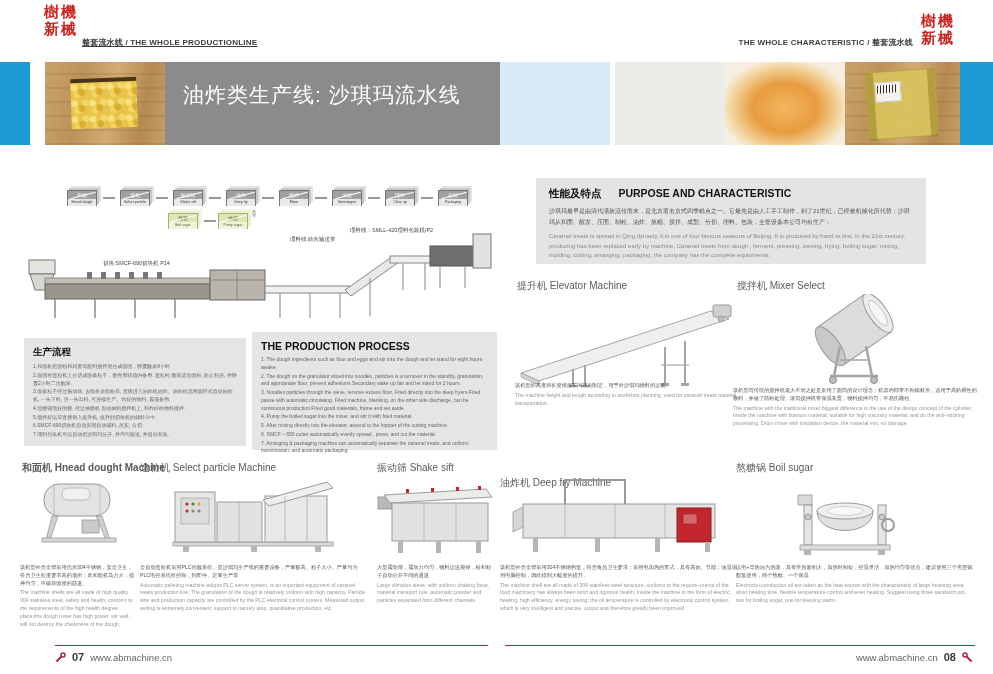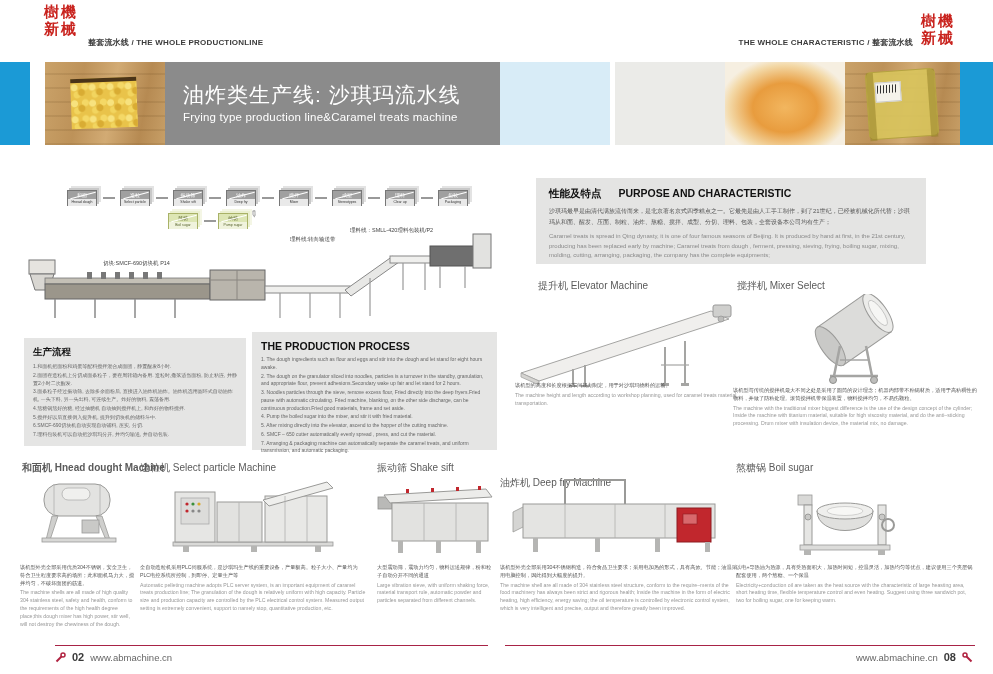--- a/index.html
+++ b/index.html
@@ -6,21 +6,21 @@
   *{box-sizing:border-box;}
   #page{position:relative;width:993px;height:674px;background:#fff;overflow:hidden;
         font-family:"Liberation Sans","DejaVu Sans",sans-serif;color:#444;}
 
   
   .seal{position:absolute;display:grid;grid-template-columns:17px 17px;width:34px;height:34px;
         font-family:"DejaVu Serif",serif;font-weight:bold;color:#c9241f;font-size:15px;line-height:17px;text-align:center;}
   .seal-left{left:43px;top:4px;}
   .seal-right{left:920px;top:13px;}
   .tagline{position:absolute;font-size:8px;font-weight:bold;color:#3c3c3c;letter-spacing:.2px;}
-  .tagline-left{left:88px;top:37px;}
+  .tagline-left{left:82px;top:37px;text-decoration:underline;}
   .tagline-right{right:80px;top:37px;}
 
   
   .hero{position:absolute;top:62px;left:0;width:984px;height:83px;}
   .hblock{position:absolute;top:0;height:83px;}
   .blue{background:#1b9ad6;}
   .wood{background:
      repeating-linear-gradient(0deg, rgba(90,60,20,.12) 0 2px, transparent 2px 14px),
      linear-gradient(100deg,#caa269 0%,#bd9259 30%,#d2ab74 55%,#b68a52 80%,#c79f67 100%);}
   .titleblock{background:#8b8b8b;color:#fff;padding:20px 0 0 18px;}
@@ -110,21 +110,20 @@
     <span>械</span>
   </div>
 
   <div class="hero">
     <div class="hblock blue" style="left:0;width:30px;"></div>
     <div class="hblock wood" style="left:45px;width:120px;">
       <div class="sachima"></div>
     </div>
     <div class="hblock titleblock" style="left:165px;width:335px;">
       <div class="hero-title-zh">油炸类生产线: 沙琪玛流水线</div>
-      <div class="hero-title-en">Frying type production line&amp;Caramel treats machine</div>
     </div>
     <div class="hblock lightblue" style="left:500px;width:110px;"></div>
     <div class="hblock lightgray" style="left:615px;width:110px;"></div>
     <div class="hblock closeup" style="left:725px;width:120px;">
       <div class="blob"></div>
     </div>
     <div class="hblock wood" style="left:845px;width:115px;">
       <div class="package">
         <div class="crimp" style="left:0;"></div>
         <div class="crimp" style="right:0;"></div>
@@ -245,21 +244,21 @@
 
   <div class="charbox">
     <div class="char-title">
       <span>性能及特点</span>
       <span class="en">PURPOSE AND CHARACTERISTIC</span>
     </div>
     <div class="char-zh">沙琪玛最早是由清代满族流传而来，是北京著名京式四季糕点之一。它最先是由人工手工制作，到了21世纪，已经被机械化所代替；沙琪玛从和面、醒发、压面、制粒、油炸、熬糖、搅拌、成型、分切、理料、包装，全套设备本公司均有生产；</div>
     <div class="char-en">Caramel treats is spread in Qing dynasty, it is one of four famous seasons of Beijing. It is produced by hand at first, in the 21st century, producing has been replaced early by machine; Caramel treats from dough , ferment, pressing, sieving, frying, boiling sugar, mixing, molding, cutting, arranging, packaging, the company has the complete equipments;</div>
   </div>
 
-  <div class="mhead" style="left:538px;top:279px;">
+  <div class="mhead" style="left:517px;top:279px;">
     <span>提升机</span>
     <span>Elevator Machine</span>
   </div>
   <svg class="mimg" style="left:515px;top:295px;" width="240" height="92" viewBox="0 0 240 92">
     <polygon points="6,78 196,16 214,24 24,86" fill="#f0efed" stroke="#a5a5a3" stroke-width="1"></polygon>
     <polygon points="6,78 24,86 24,90 6,82" fill="#d5d4d1" stroke="#a5a5a3" stroke-width=".8"></polygon>
     <rect x="198" y="10" width="18" height="12" rx="2" fill="#cfcfcd" stroke="#999" stroke-width="1"></rect>
     <circle cx="206" cy="24" r="3" fill="#bdbdbb" stroke="#999" stroke-width=".8"></circle>
     <line x1="150" y1="52" x2="150" y2="88" stroke="#a5a5a3" stroke-width="2"></line>
     <line x1="170" y1="46" x2="170" y2="88" stroke="#a5a5a3" stroke-width="2"></line>
@@ -416,21 +415,21 @@
     <div class="cap-en">Electricity+conduction oil are taken as the heat source with the characteristic of large heasting area, short heating time, flexible temperature control and even heating. Suggest using three sandwich pot, two for boiling sugar, one for keeping warm.</div>
   </div>
 
   <div class="fline" style="left:55px;width:433px;"></div>
   <div class="fline" style="left:505px;width:470px;"></div>
   <div class="footer" style="left:55px;">
     <svg width="11" height="11" viewBox="0 0 11 11">
       <line x1="1.5" y1="9.5" x2="6.5" y2="4.5" stroke="#b02341" stroke-width="2"></line>
       <circle cx="8" cy="3" r="2" fill="none" stroke="#b02341" stroke-width="1.5"></circle>
     </svg>
-    <span class="pageno">02</span>
+    <span class="pageno">07</span>
     <a class="siteurl" href="#">www.abmachine.cn</a>
   </div>
   <div class="footer" style="right:20px;">
     <a class="siteurl" href="#">www.abmachine.cn</a>
     <span class="pageno">08</span>
     <svg width="11" height="11" viewBox="0 0 11 11">
       <line x1="9.5" y1="9.5" x2="4.5" y2="4.5" stroke="#b02341" stroke-width="2"></line>
       <circle cx="3" cy="3" r="2" fill="none" stroke="#b02341" stroke-width="1.5"></circle>
     </svg>
   </div>

